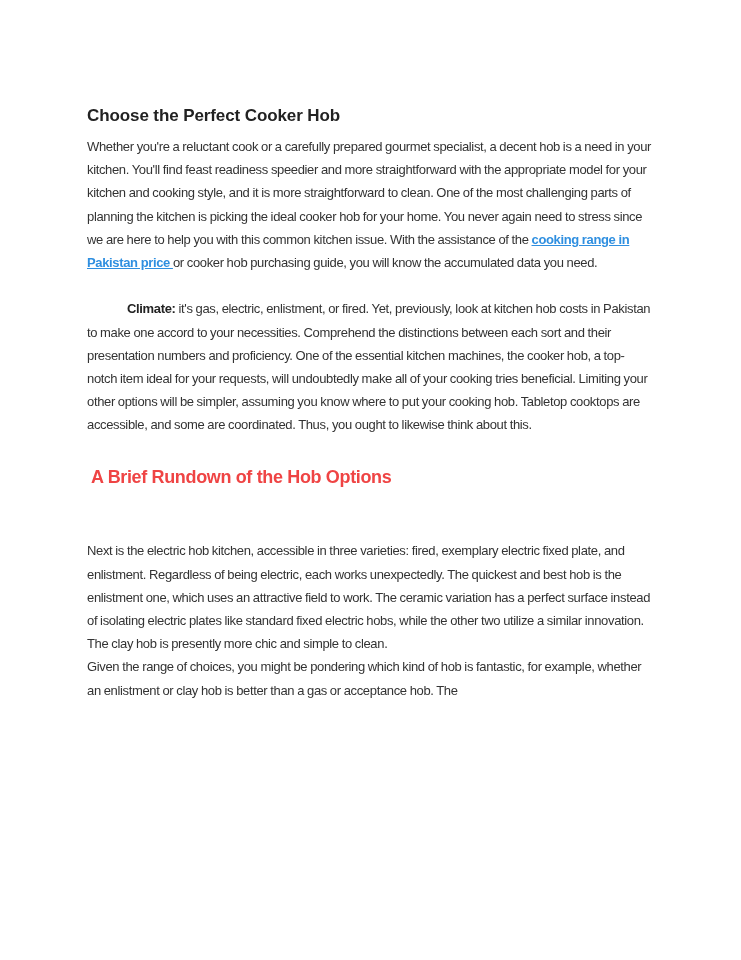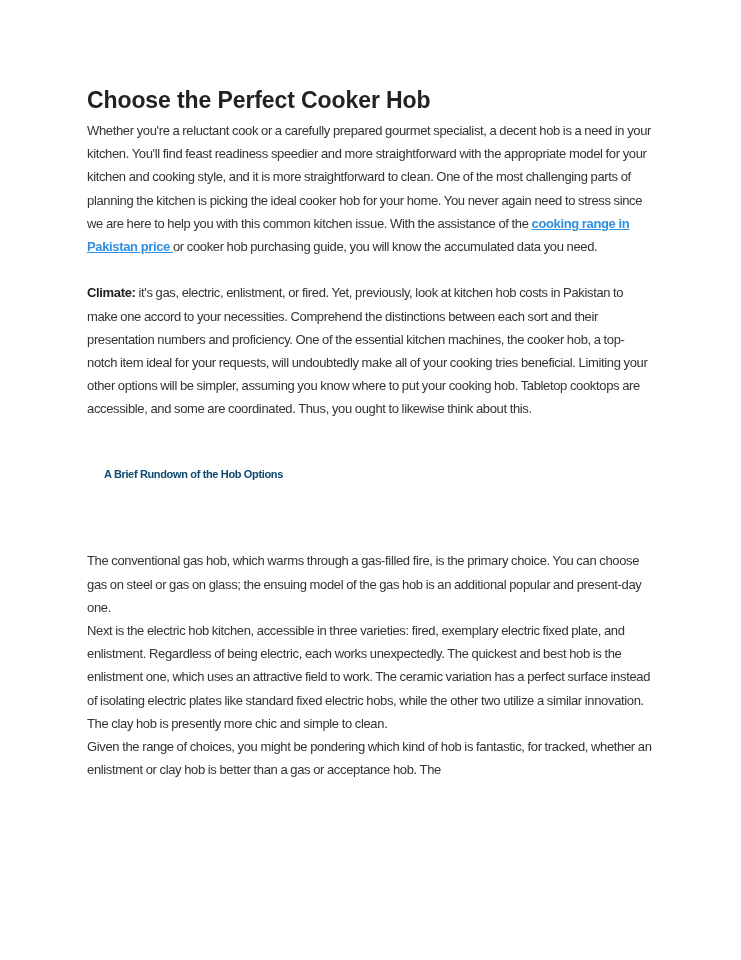--- a/index.html
+++ b/index.html
@@ -15,46 +15,46 @@
       font-family: "Liberation Sans", "DejaVu Sans", sans-serif;
       color: #2a2a2a;
     }
     .page {
       position: absolute;
       left: 87px;
       top: 86px;
       width: 565px;
     }
     h1 {
-      margin: 0 0 5px 0;
-      font-size: 23px;
+      margin: 16px 0 5px 0;
+      font-size: 17px;
       font-weight: bold;
       color: #222222;
       line-height: 28px;
       letter-spacing: -0.1px;
     }
     p {
       margin: 0;
       font-size: 13px;
       line-height: 23.2px;
       letter-spacing: -0.35px;
       word-spacing: -0.3px;
       color: #333333;
     }
     .gap { height: 23.2px; }
     .gap-sm { height: 20px; }
     h2 {
-      margin: 17px;
-      font-size: 11px;
+      margin: 4px;
+      font-size: 18px;
       font-weight: bold;
       line-height: 23.2px;
       letter-spacing: -0.35px;
-      color: #0c4a6e;
+      color: #ef4444;
     }
-    .bold { font-weight: bold; color: #222222; }
+    .bold { font-weight: bold; color: #222222; margin-left: 40px; }
     a.link {
       color: #2f8fe0;
       font-weight: bold;
       text-decoration: underline;
       cursor: pointer;
     }
   </style>
 </head>
 <body>
 
@@ -70,16 +70,15 @@
   <div class="gap"></div>
   <div class="gap-sm" style="height:2px"></div>
 
   <h2>A Brief Rundown of the Hob Options</h2>
 
   <div class="gap"></div>
 
 
   <div class="gap"></div>
 
-  <p>The conventional gas hob, which warms through a gas-filled fire, is the primary choice. You can choose gas on steel or gas on glass; the ensuing model of the gas hob is an additional popular and present-day one.</p>
   <p>Next is the electric hob kitchen, accessible in three varieties: fired, exemplary electric fixed plate, and enlistment. Regardless of being electric, each works unexpectedly. The quickest and best hob is the enlistment one, which uses an attractive field to work. The ceramic variation has a perfect surface instead of isolating electric plates like standard fixed electric hobs, while the other two utilize a similar innovation. The clay hob is presently more chic and simple to clean.</p>
-  <p>Given the range of choices, you might be pondering which kind of hob is fantastic, for tracked, whether an enlistment or clay hob is better than a gas or acceptance hob. The</p>
+  <p>Given the range of choices, you might be pondering which kind of hob is fantastic, for example, whether an enlistment or clay hob is better than a gas or acceptance hob. The</p>
 </div>
 
 </body></html>

